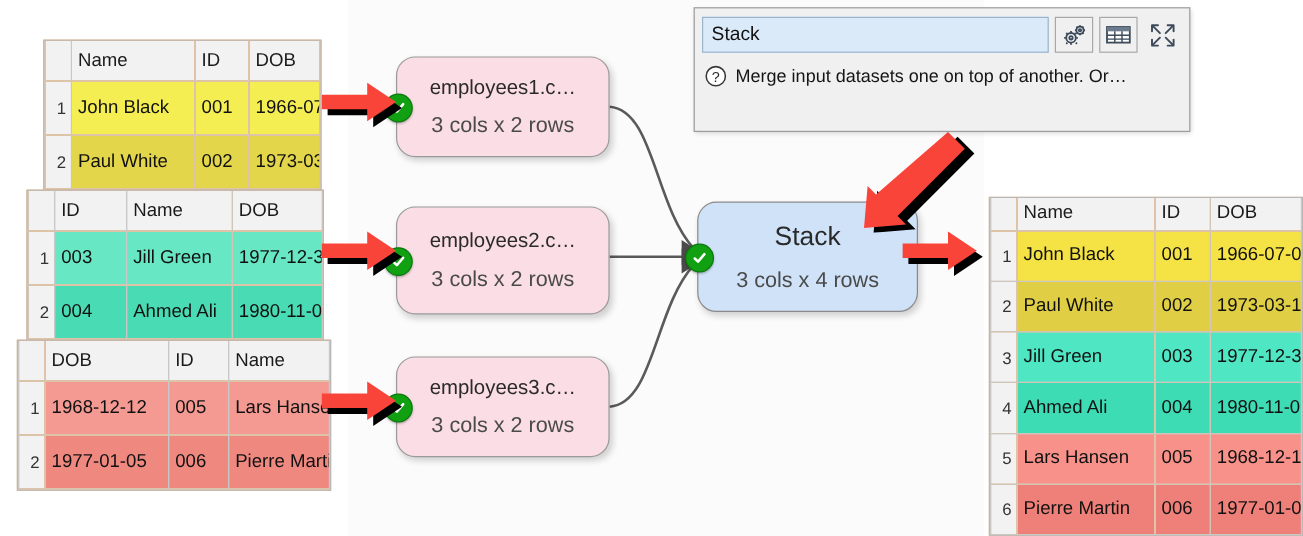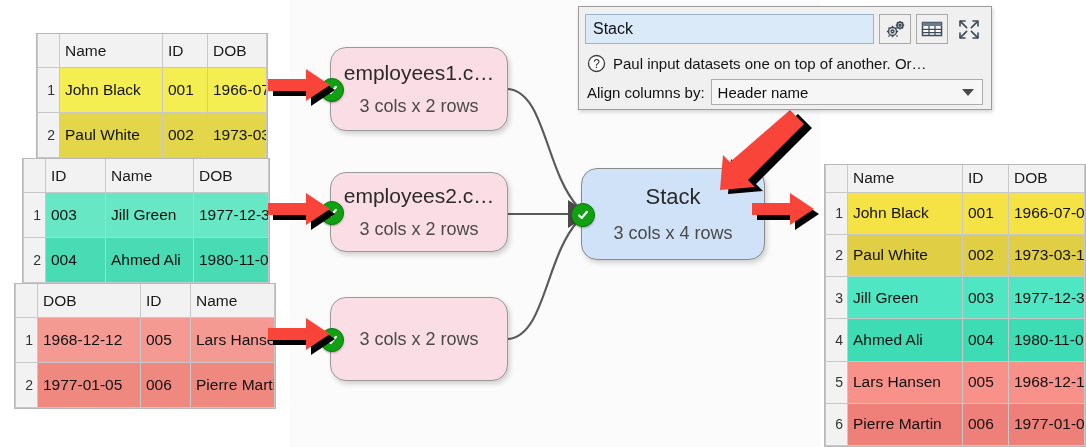--- a/index.html
+++ b/index.html
@@ -73,26 +73,26 @@
   #tblout td{height:42px;}
 
   
   .node{
     position:absolute;box-sizing:border-box;
     border-radius:16px;
     display:flex;flex-direction:column;
     align-items:center;justify-content:center;
     box-shadow:2px 3px 5px rgba(0,0,0,.17);
   }
-  .node .nm{font-size:21px;color:#2a2a2a;margin-bottom:11px;}
+  .node .nm{font-size:17px;color:#2a2a2a;margin-bottom:11px;}
   .node .sub{font-size:18px;color:#4a4a4a;}
   .pink{background:#fadde5;border:1px solid #9a9a9a;}
   .blue{background:#cfe2f7;border:1px solid #8a8a8a;}
   #n1{left:330px;top:47px;width:178px;height:84px;}
-  #n2{left:330px;top:172px;width:178px;height:80px;}
+  #n2{left:330px;top:172px;width:178px;height:90px;}
   #n3{left:330px;top:297px;width:178px;height:84px;}
   #nstack{left:581px;top:168px;width:184px;height:92px;}
   #nstack .nm{font-size:22px;margin-bottom:13px;}
 
   
   .ok{
     position:absolute;width:22px;height:22px;border-radius:50%;
     background:#12a013;border:1px solid #0a7a0a;
     left:-11px;top:50%;margin-top:-11px;
     display:flex;align-items:center;justify-content:center;
@@ -338,20 +338,21 @@
   <div class="nm">employees2.c…</div>
   <div class="sub">3 cols x 2 rows</div>
   <div class="ok">
     <svg width="14" height="14" viewBox="0 0 14 14">
         <path d="M3 7.4 L5.7 10 L11 3.8" fill="none" stroke="#fff" stroke-width="2.1" stroke-linecap="round" stroke-linejoin="round"></path>
       </svg>
   </div>
 </div>
 
 <div class="node pink" id="n3">
+  <div class="nm">employees3.c…</div>
   <div class="sub">3 cols x 2 rows</div>
   <div class="ok">
     <svg width="14" height="14" viewBox="0 0 14 14">
         <path d="M3 7.4 L5.7 10 L11 3.8" fill="none" stroke="#fff" stroke-width="2.1" stroke-linecap="round" stroke-linejoin="round"></path>
       </svg>
   </div>
 </div>
 
 <div class="node blue" id="nstack">
   <div class="nm">Stack</div>
@@ -457,23 +458,16 @@
         </g>
       </svg>
     </div>
   </div>
 
   <div id="desc">
     <svg width="19" height="19" viewBox="0 0 19 19">
       <circle cx="9.5" cy="9.5" r="8" fill="#fff" stroke="#3a3a3a" stroke-width="1.3"></circle>
       <text x="9.5" y="14" font-size="12" fill="#2a2a2a" text-anchor="middle" font-family="Liberation Sans, sans-serif">?</text>
     </svg>
-    <span>Paul input datasets one on top of another. Or…</span>
-  </div>
-
-  <div id="align-row">
-    <span>Align columns by:</span>
-    <div id="align-select">
-      <span>Header name</span>
-      <span class="caret"></span>
-    </div>
-  </div>
+    <span>Merge input datasets one on top of another. Or…</span>
+  </div>
+
 </div>
 
 </body></html>

